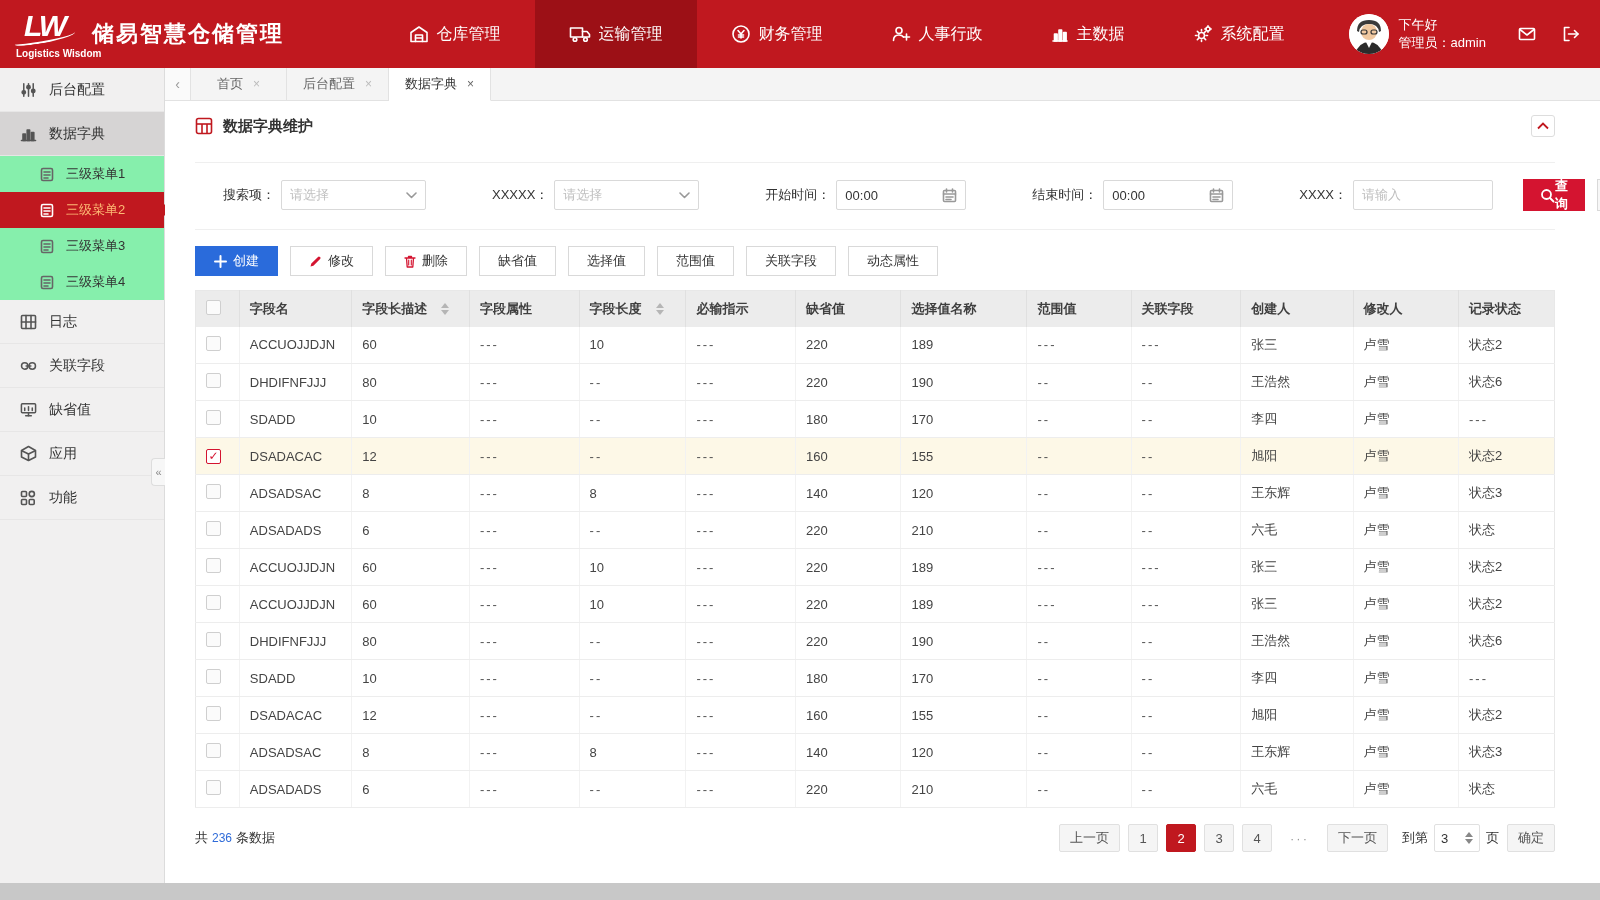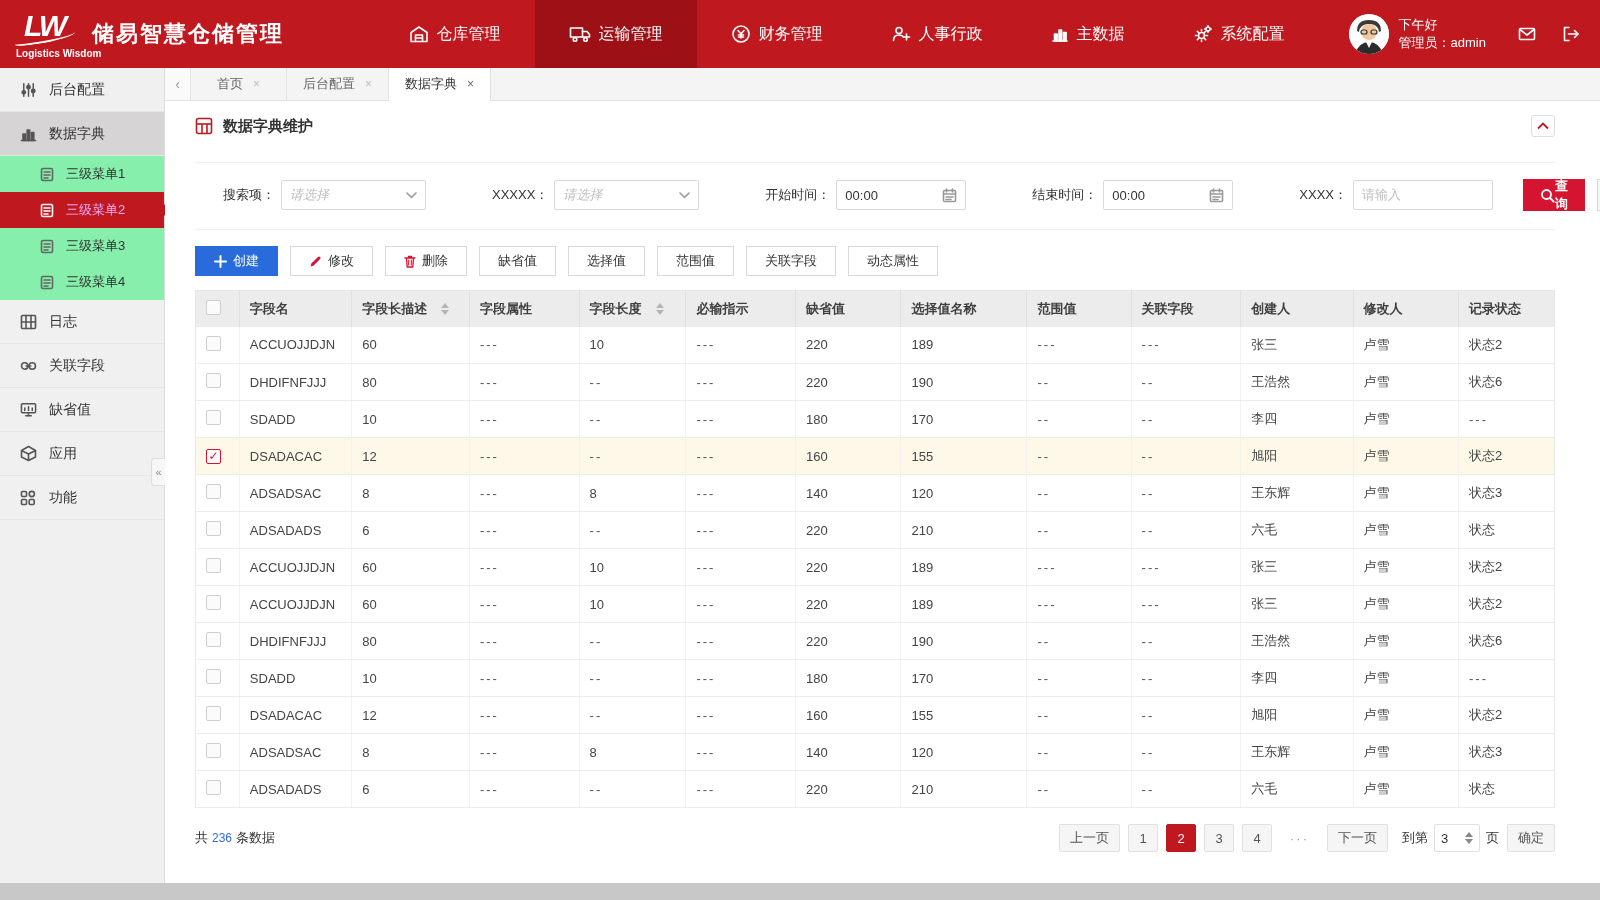--- a/index.html
+++ b/index.html
@@ -28,21 +28,21 @@
   .iconbtns { display:flex; gap:14px; margin-left:16px; }
   .iconbtn { width:30px; height:30px; border-radius:50%; display:flex; align-items:center; justify-content:center; cursor:pointer; }
 
   
   .sidebar { position:absolute; top:68px; left:0; bottom:0; width:165px; background:#f1f0f0; border-right:1px solid #dcdcdc; }
   .side-item { display:flex; align-items:center; gap:12px; height:44px; padding-left:20px; font-size:14px; color:#333; cursor:pointer; border-bottom:1px solid #e7e6e6; background:#f1f0f0; }
   .side-item .icon { color:#555; width:17px; display:flex; }
   .side-item.parent-active { background:#d6d4d4; }
   .side-item.sub { height:36px; padding-left:40px; background:#86efac; font-size:13px; border-bottom:none; }
   .side-item.sub .icon { width:14px; color:#666; }
-  .side-item.sub.active { background:#c0181f; color:#f0abfc; position:relative; }
+  .side-item.sub.active { background:#c0181f; color:#fdba74; position:relative; }
   .side-item.sub.active .icon { color:#fff; }
   .side-item.sub.active::after { content:""; position:absolute; right:-6px; top:50%; margin-top:-6px; border-left:6px solid #c0181f; border-top:6px solid transparent; border-bottom:6px solid transparent; }
   .collapse-handle { position:absolute; right:-1px; top:390px; width:14px; height:28px; background:#f7f7f7; border:1px solid #ddd; border-right:none; border-radius:4px 0 0 4px; display:flex; align-items:center; justify-content:center; font-size:11px; color:#888; cursor:pointer; }
 
   
   .tabbar { position:absolute; top:68px; left:165px; right:0; height:33px; background:#f4f4f4; border-bottom:1px solid #e2e2e2; display:flex; align-items:stretch; }
   .tab-scroll { width:26px; display:flex; align-items:center; justify-content:center; color:#999; font-size:14px; border-right:1px solid #e2e2e2; cursor:pointer; background:#fafafa; }
   .tab { display:flex; align-items:center; gap:10px; padding:0 16px; font-size:13px; color:#666; border-right:1px solid #e2e2e2; cursor:pointer; min-width:96px; justify-content:center; }
   .tab .close { color:#bbb; font-size:12px; cursor:pointer; }
   .tab.active { background:#fff; color:#333; border-bottom:1px solid #fff; margin-bottom:-1px; }
@@ -53,21 +53,21 @@
   .panel-head { display:flex; align-items:center; justify-content:space-between; padding-bottom:25px; border-bottom:1px solid #efefef; }
   .panel-title-wrap { display:flex; align-items:center; gap:10px; }
   .panel-title { font-size:15px; font-weight:bold; color:#333; }
   .panel-collapse { width:24px; height:22px; border:1px solid #ddd; border-radius:3px; background:#fff; display:flex; align-items:center; justify-content:center; color:#c0181f; cursor:pointer; }
 
   .filters { display:flex; align-items:center; padding:16px 0 18px 0; border-bottom:1px solid #efefef; gap:0; }
   .filter { display:flex; align-items:center; margin-right:38px;margin-left:28px; }
   .filter:last-of-type { margin-right:22px; }
   .filter .flabel { font-size:13px; color:#333; margin-right:6px; white-space:nowrap; }
   .control { height:30px; border:1px solid #d9d9d9; border-radius:2px; background:#fff; display:flex; align-items:center; justify-content:space-between; padding:0 8px; font-size:13px; cursor:pointer; }
-  .control.select { width:145px; color:#bfbfbf;font-style:italic; }
+  .control.select { width:145px; color:#bfbfbf; }
   .control.time { width:130px; color:#333; }
   .control.text { width:140px; color:#bfbfbf; cursor:text; }
   .control .glyph { color:#999; display:flex; }
   .btn { height:32px; border-radius:0; border:1px solid #d9d9d9; background:#fff; display:inline-flex; align-items:center; justify-content:center; font-size:13px; color:#333; cursor:pointer; padding:0 16px; }
   .btn.query { background:#d41430; border-color:#d41430; color:#fff; font-weight:bold; margin-left:8px; }
   .btn.reset { background:#f7f7f7; margin-left:12px; font-weight:bold; }
 
   .toolbar { display:flex; align-items:center; gap:12px; padding:16px 0 14px 0; }
   .tbtn { height:30px; border-radius:0; border:1px solid #d9d9d9; background:#fff; display:inline-flex; align-items:center; gap:6px; font-size:13px; color:#333; cursor:pointer; padding:0 18px; }
   .tbtn.primary { background:#2a6bdb; border-color:#2a6bdb; color:#fff; }

